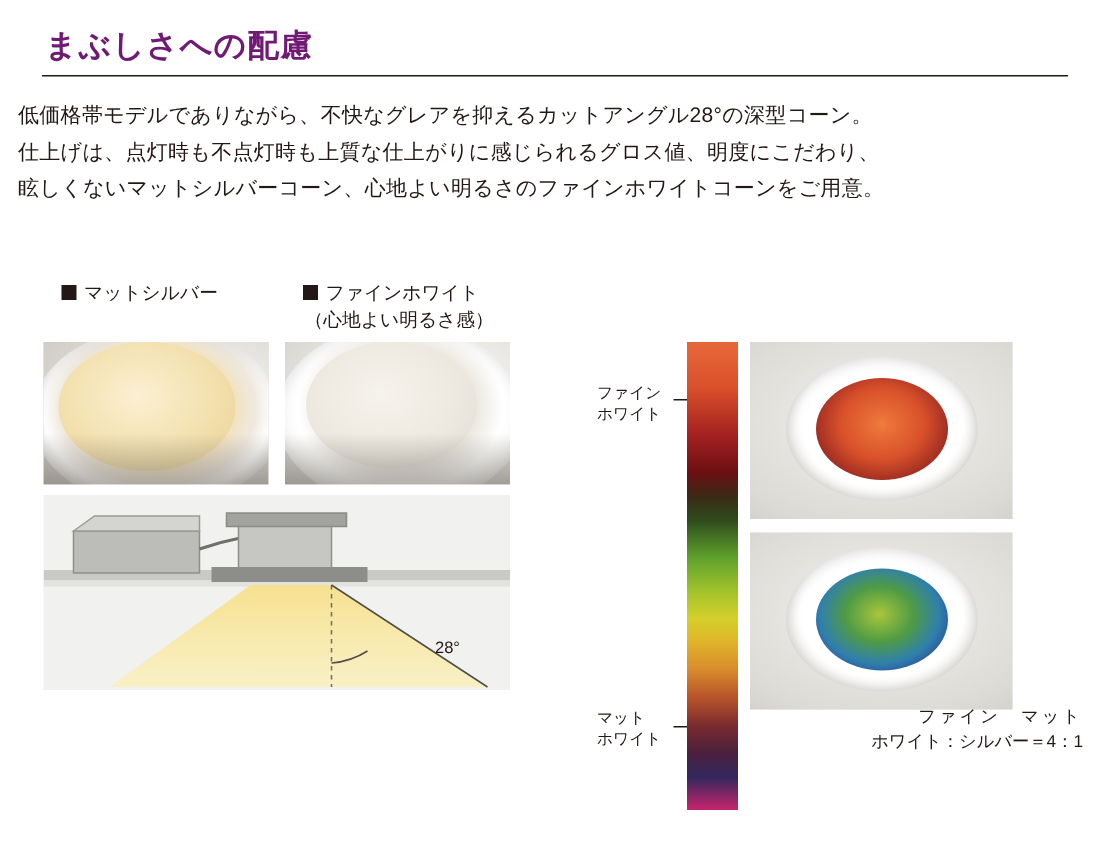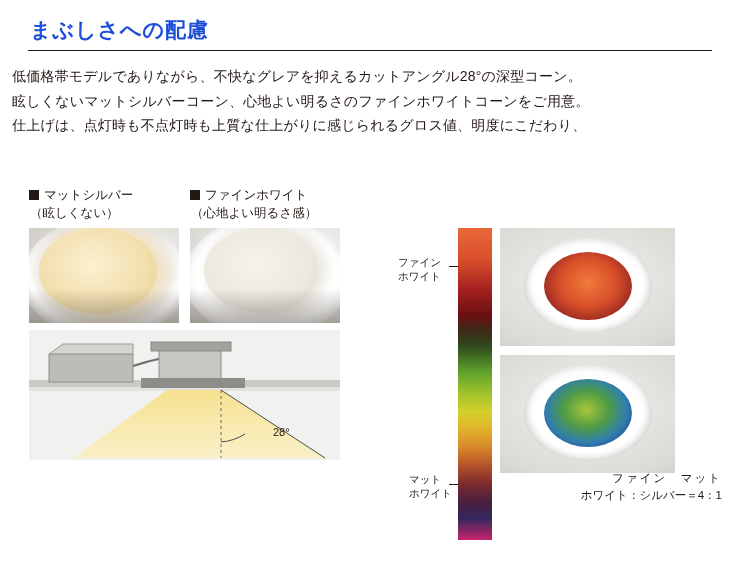--- a/index.html
+++ b/index.html
@@ -10,39 +10,39 @@
     color:#231815;
     position:relative;
     overflow:hidden;
   }
   .page{position:absolute;left:0;top:0;width:741px;height:573px;}
 
   
   .title{
     position:absolute;left:30px;top:16px;
     font-size:21px;font-weight:bold;letter-spacing:1px;
-    color:#1d4ed8;
+    color:#701a75;
   }
   .title-rule{
     position:absolute;left:28px;top:50px;width:684px;height:1px;
     background:#231815;
   }
 
   
   .body-copy{
     position:absolute;left:12px;top:64px;width:692px;
     font-size:14px;line-height:1.75;letter-spacing:0.2px;
     color:#231815;
   }
   .body-copy div{white-space:nowrap;}
 
   
   .cap{
     position:absolute;
-    font-size:12.5px;line-height:1.45;color:#231815;
+    font-size:12.5px;line-height:1.45;color:#231815;margin-left:12px;
   }
   .cap .sq{
     display:inline-block;width:10px;height:10px;background:#231815;
     margin-right:5px;vertical-align:-1px;
   }
   .cap .l2{display:block;margin-left:1px;}
 
   .cap-silver{left:29px;top:186px;}
   .cap-white{left:190px;top:186px;font-family:Liberation Serif, serif;}
 
@@ -86,38 +86,38 @@
     position:absolute;left:0;bottom:0;width:100%;height:34px;
     background:linear-gradient(to top, rgba(120,115,108,.55), rgba(120,115,108,0));
   }
 
   
   .diagram{
     position:absolute;left:29px;top:330px;width:311px;height:130px;
     background:#f1f1ef;overflow:hidden;
   }
   .dg-angle{
-    position:absolute;left:244px;top:96px;
+    position:absolute;left:261px;top:96px;
     font-size:11px;color:#231815;
   }
 
   
   .scale{
     position:absolute;left:458px;top:228px;width:34px;height:312px;
     background:linear-gradient(to bottom,
       #e8683a 0%, #d94f2a 10%, #a32020 20%, #6b0f12 28%,
       #3b2a16 33%, #2f4a1d 38%, #5ea02c 46%, #9fc22b 53%,
       #d4d02b 59%, #e0b52a 64%, #d98b2b 70%, #b7532a 76%,
       #7a2b2e 82%, #4a1f3f 88%, #33275e 93%, #c8246c 100%);
   }
   .scale-lbl{
     position:absolute;font-size:10.5px;line-height:1.3;color:#231815;text-align:left;
   }
   .scale-lbl-top{left:398px;top:256px;width:52px;}
-  .scale-lbl-bot{left:409px;top:473px;width:52px;}
+  .scale-lbl-bot{left:398px;top:473px;width:52px;}
   .tick{position:absolute;background:#231815;height:1px;width:9px;}
   .tick-top{left:449px;top:266px;}
   .tick-bot{left:449px;top:484px;}
 
   
   .thermal{position:absolute;width:175px;height:118px;overflow:hidden;background:#d9d9d9;}
   .thermal-top{left:500px;top:228px;}
   .thermal-bot{left:500px;top:355px;}
   .th-bg{position:absolute;left:0;top:0;right:0;bottom:0;
     background:radial-gradient(120% 110% at 50% 45%, #f2f1ee 0%, #dcdad5 55%, #b9b6b1 100%);}
@@ -147,27 +147,26 @@
 </head>
 <body>
 
 <div class="page">
 
   <div class="title">まぶしさへの配慮</div>
   <div class="title-rule"></div>
 
   <div class="body-copy">
     <div>低価格帯モデルでありながら、不快なグレアを抑えるカットアングル28°の深型コーン。</div>
+    <div>仕上げは、点灯時も不点灯時も上質な仕上がりに感じられるグロス値、明度にこだわり、</div>
     <div>眩しくないマットシルバーコーン、心地よい明るさのファインホワイトコーンをご用意。</div>
-    <div>仕上げは、点灯時も不点灯時も上質な仕上がりに感じられるグロス値、明度にこだわり、</div>
   </div>
 
   <div class="cap cap-silver">
     <span class="sq"></span><span>マットシルバー</span>
-    <span class="l2">（眩しくない）</span>
   </div>
 
   <div class="cap cap-white">
     <span class="sq"></span><span>ファインホワイト</span>
     <span class="l2">（心地よい明るさ感）</span>
   </div>
 
   <div class="photo photo-silver">
     <div class="ph-bg ph-silver-bg"></div>
     <div class="ring ring-silver">

